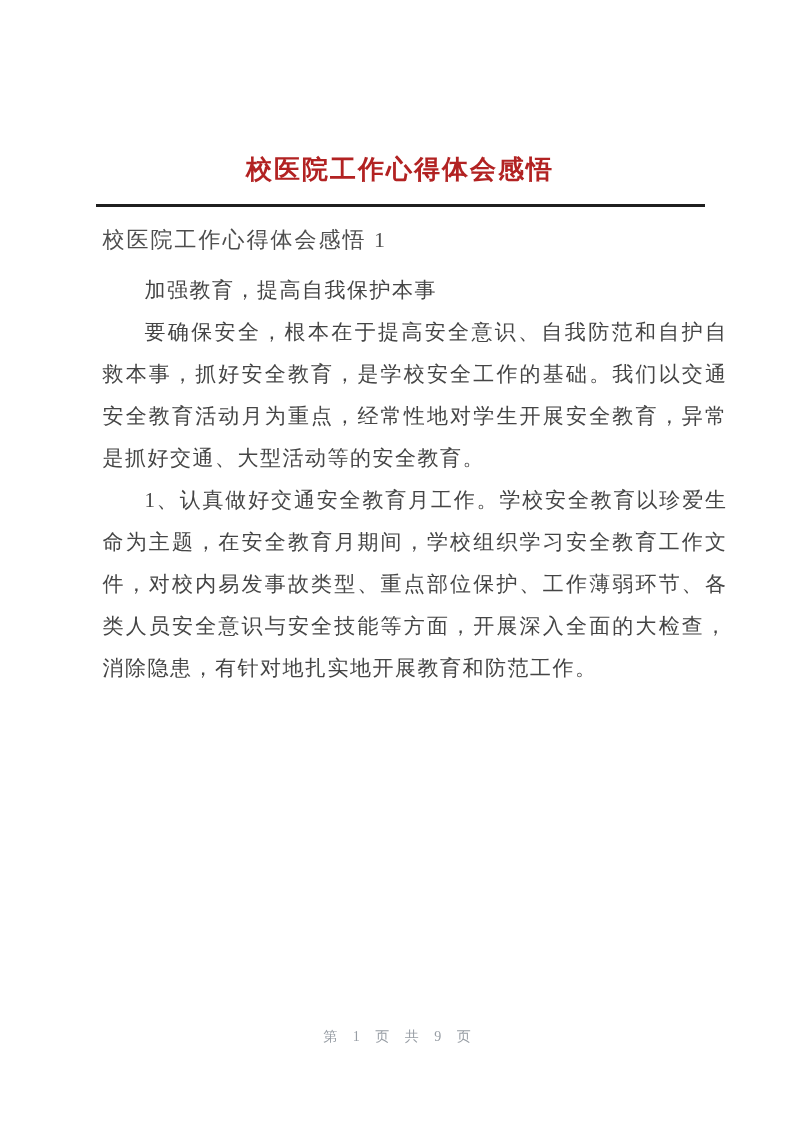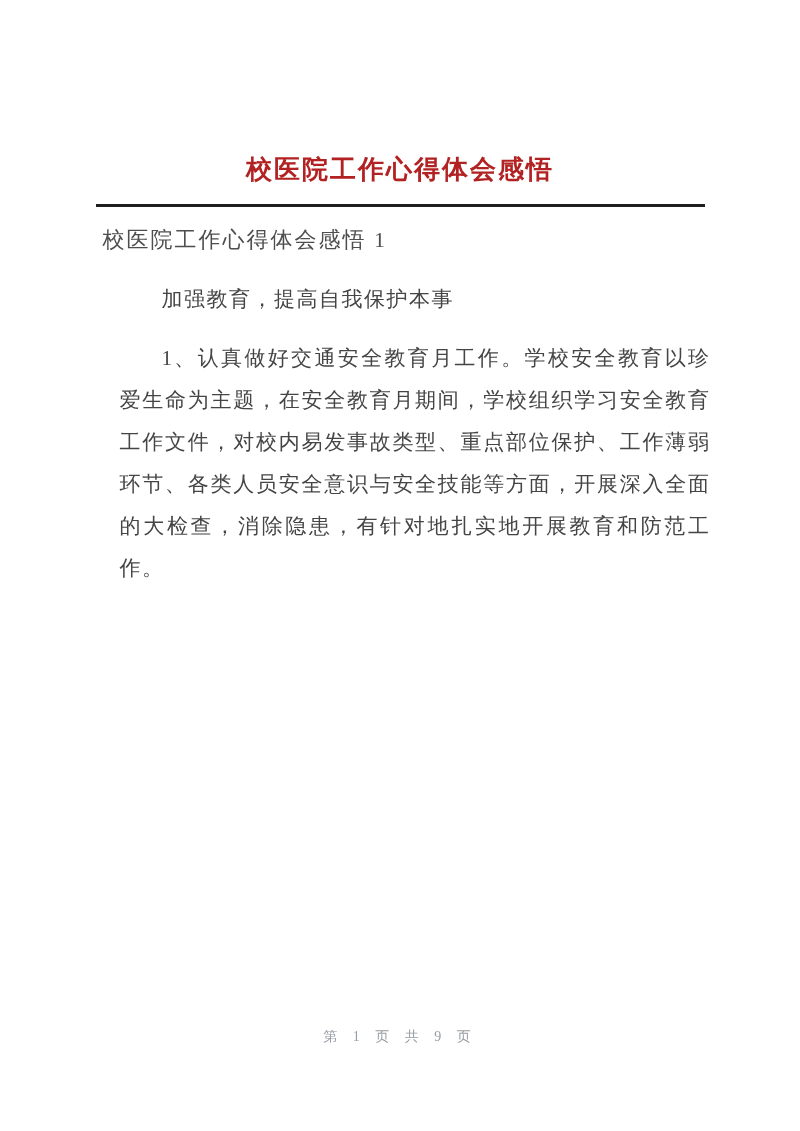--- a/index.html
+++ b/index.html
@@ -35,21 +35,21 @@
     padding: 12px 72px 0 102px;
   }
   .section-heading {
     margin: 0 0 8px 0;
     font-size: 22px;
     line-height: 42px;
     letter-spacing: 2px;
     color: #4e4e4e;
   }
   .para {
-    margin: 17px;
+    margin: 0;
     font-size: 21px;
     line-height: 42px;
     letter-spacing: 1.5px;
     color: #454545;
     text-align: justify;
     text-justify: inter-character;
     text-indent: 2em;
   }
   .page-footer {
     position: absolute;
@@ -70,20 +70,21 @@
   <h1 class="doc-title">校医院工作心得体会感悟</h1>
 
   <div class="title-divider"></div>
 
   <div class="content">
 
     <p class="section-heading">校医院工作心得体会感悟 1</p>
 
     <p class="para">加强教育，提高自我保护本事</p>
 
+    <p class="para">要确保安全，根本在于提高安全意识、自我防范和自护自救本事，抓好安全教育，是学校安全工作的基础。我们以交通安全教育活动月为重点，经常性地对学生开展安全教育，异常是抓好交通、大型活动等的安全教育。</p>
 
     <p class="para">1、认真做好交通安全教育月工作。学校安全教育以珍爱生命为主题，在安全教育月期间，学校组织学习安全教育工作文件，对校内易发事故类型、重点部位保护、工作薄弱环节、各类人员安全意识与安全技能等方面，开展深入全面的大检查，消除隐患，有针对地扎实地开展教育和防范工作。</p>
 
 
   </div>
 
   <div class="page-footer">第 1 页 共 9 页</div>
 
 </div>
 

